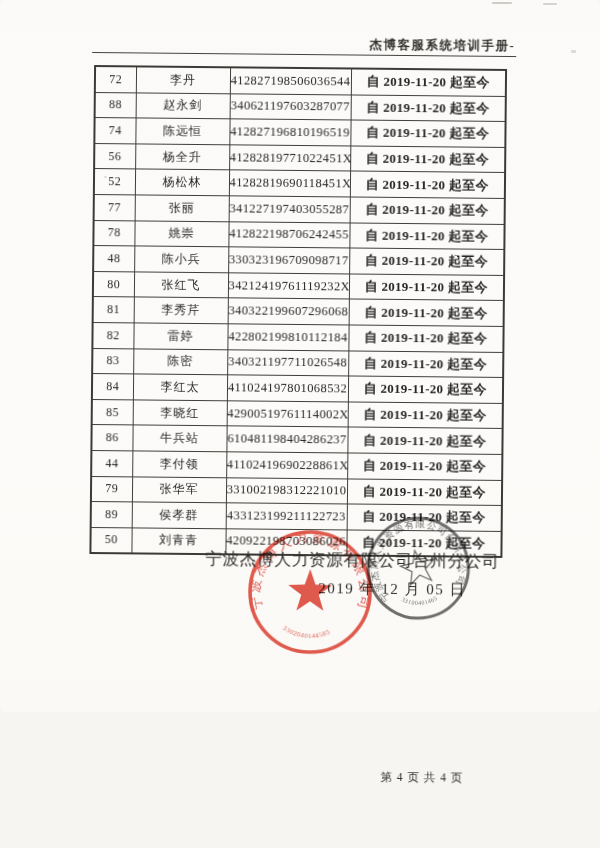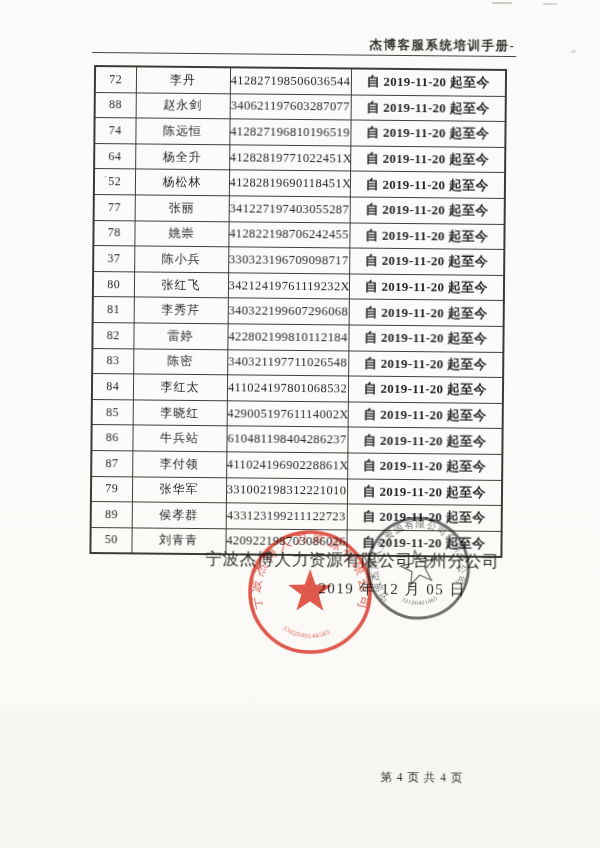--- a/index.html
+++ b/index.html
@@ -108,21 +108,21 @@
       </tr>
 
       <tr>
         <td class="c-no">74</td>
         <td class="c-name">陈远恒</td>
         <td class="c-id">412827196810196519</td>
         <td class="c-period">自 2019-11-20 起至今</td>
       </tr>
 
       <tr>
-        <td class="c-no">64</td>
+        <td class="c-no">56</td>
         <td class="c-name">杨全升</td>
         <td class="c-id">41282819771022451X</td>
         <td class="c-period">自 2019-11-20 起至今</td>
       </tr>
 
       <tr>
         <td class="c-no">52</td>
         <td class="c-name">杨松林</td>
         <td class="c-id">41282819690118451X</td>
         <td class="c-period">自 2019-11-20 起至今</td>
@@ -136,21 +136,21 @@
       </tr>
 
       <tr>
         <td class="c-no">78</td>
         <td class="c-name">姚崇</td>
         <td class="c-id">412822198706242455</td>
         <td class="c-period">自 2019-11-20 起至今</td>
       </tr>
 
       <tr>
-        <td class="c-no">37</td>
+        <td class="c-no">48</td>
         <td class="c-name">陈小兵</td>
         <td class="c-id">330323196709098717</td>
         <td class="c-period">自 2019-11-20 起至今</td>
       </tr>
 
       <tr>
         <td class="c-no">80</td>
         <td class="c-name">张红飞</td>
         <td class="c-id">34212419761119232X</td>
         <td class="c-period">自 2019-11-20 起至今</td>
@@ -192,21 +192,21 @@
       </tr>
 
       <tr>
         <td class="c-no">86</td>
         <td class="c-name">牛兵站</td>
         <td class="c-id">610481198404286237</td>
         <td class="c-period">自 2019-11-20 起至今</td>
       </tr>
 
       <tr>
-        <td class="c-no">87</td>
+        <td class="c-no">44</td>
         <td class="c-name">李付领</td>
         <td class="c-id">41102419690228861X</td>
         <td class="c-period">自 2019-11-20 起至今</td>
       </tr>
 
       <tr>
         <td class="c-no">79</td>
         <td class="c-name">张华军</td>
         <td class="c-id">331002198312221010</td>
         <td class="c-period">自 2019-11-20 起至今</td>

